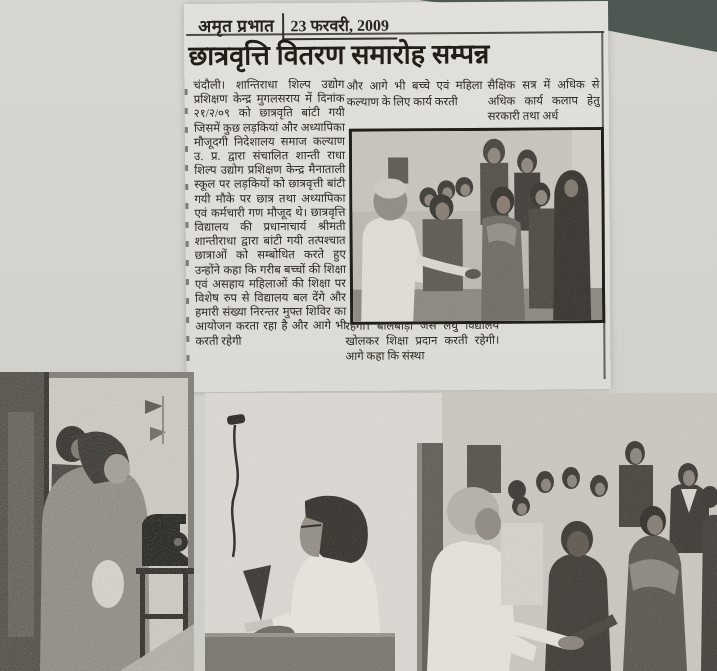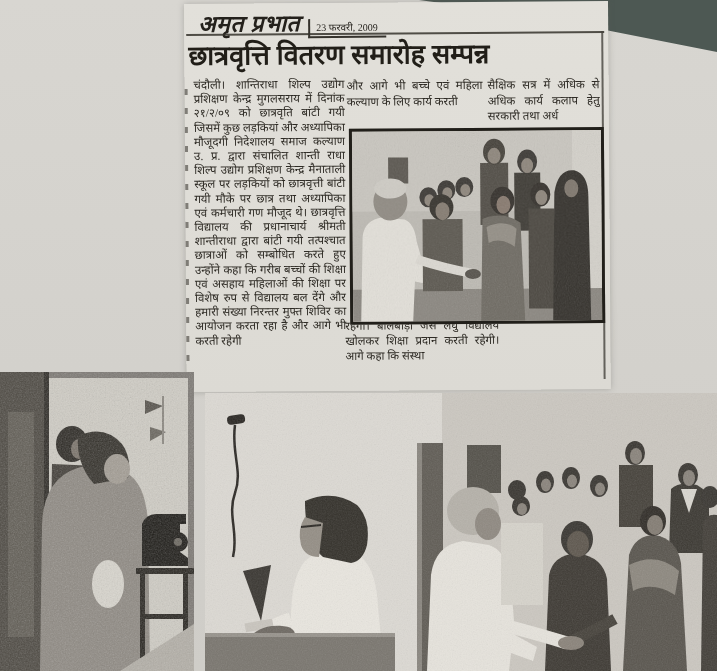--- a/index.html
+++ b/index.html
@@ -20,25 +20,25 @@
     background:linear-gradient(180deg,#e2e0da,#dcdad4);
     transform:rotate(-0.4deg);transform-origin:top left;
     box-shadow:0 0 6px rgba(90,88,82,.35);
   }
   .torn-edge{
     position:absolute;left:0;top:72px;width:3px;height:302px;
     background:repeating-linear-gradient(180deg,transparent 0 13px,#4c4943 13px 19px);
     opacity:.65;
   }
   .masthead{position:absolute;left:14px;top:3px;white-space:nowrap;}
-  .paper-name{font-weight:bold;font-size:23px;color:#24211c;letter-spacing:.5px;font-style:italic;}
+  .paper-name{font-weight:bold;font-size:17px;color:#24211c;letter-spacing:.5px;}
   .date-box{
     display:inline-block;margin-left:8px;padding:1px 8px 2px 6px;
-    font-weight:normal;font-size:10px;color:#2a2722;
-    border-left:2px solid #35322c;border-bottom:2px solid #35322c;
+    font-weight:bold;font-size:16px;color:#2a2722;
+    border-left:2px solid #35322c;border-bottom:2px solid #35322c;margin-top:7px;
   }
   .masthead-rule{position:absolute;left:2px;top:30px;width:418px;height:2px;background:#35322c;opacity:.85;}
   .headline{
     position:absolute;left:4px;top:32px;margin:0;width:418px;
     font-size:27px;font-weight:bold;color:#211e18;white-space:nowrap;letter-spacing:0;
   }
   .bodytext{position:absolute;font-size:11.5px;line-height:14.2px;color:#2e2b25;text-align:justify;}
   .col1{left:9px;top:74px;width:151px;height:300px;}
   .col2top{left:162px;top:76px;width:136px;line-height:15.5px;}
   .col3top{left:303px;top:76px;width:112px;line-height:15.5px;}

